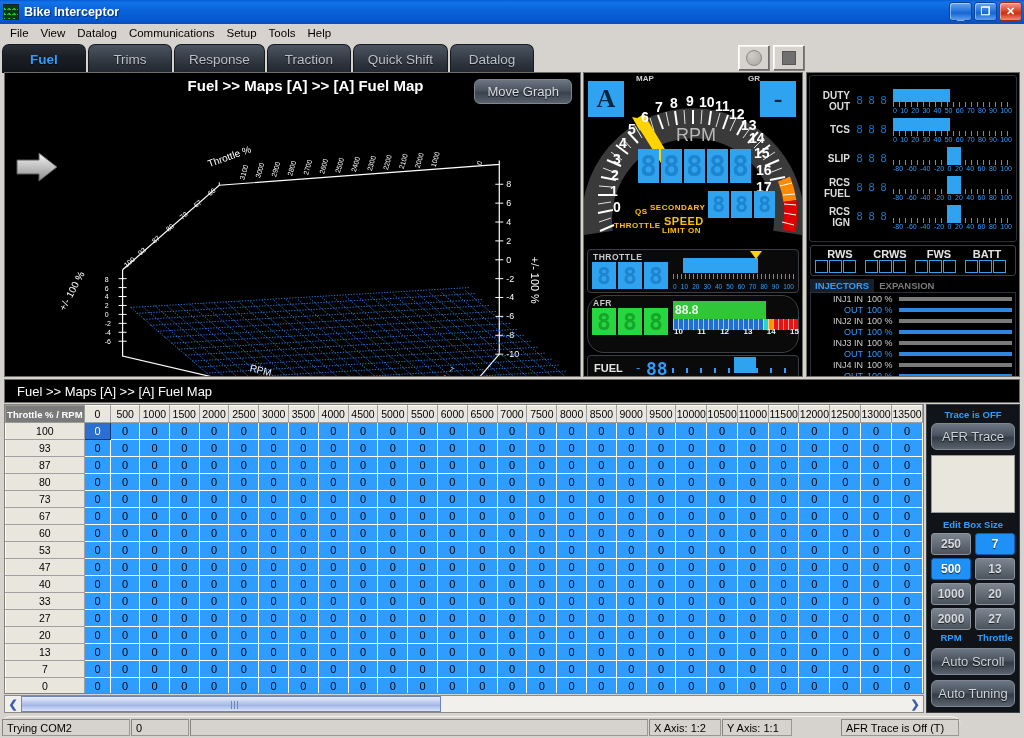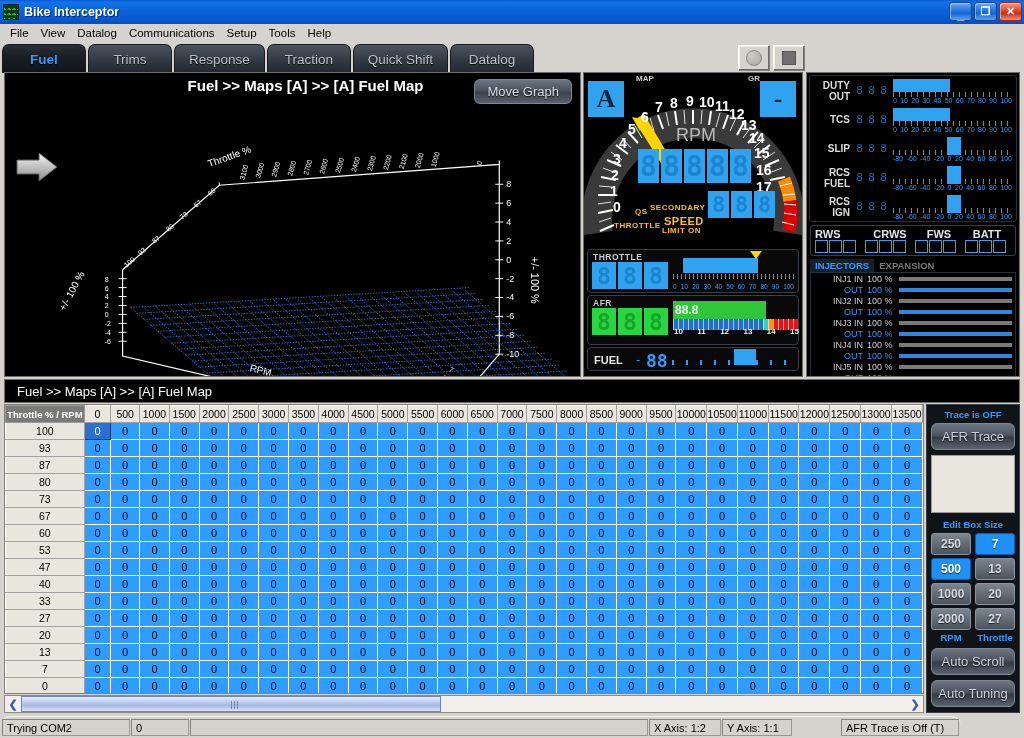--- a/index.html
+++ b/index.html
@@ -617,21 +617,21 @@
           <span>60</span>
           <span>70</span>
           <span>80</span>
           <span>90</span>
           <span>100</span>
         </div>
         <div style="position:absolute;left:64%;top:-3px;width:0;height:0;border-left:6px solid transparent;border-right:6px solid transparent;border-top:8px solid #ffd400;"></div>
       </div>
     </div>
 
-    <div class="small-panel" style="height:50px;">
+    <div class="small-panel" style="height:58px;border-radius:17px;">
       <div class="sp-title">AFR</div>
       <div class="seg3 green" style="position:absolute;left:4px;top:12px;">
         <span class="d">8</span>
         <span class="d">8</span>
         <span class="d">8</span>
       </div>
       <div style="position:absolute;left:85px;top:5px;right:0;height:38px;">
         <div style="position:absolute;left:0;top:0;width:74%;height:18px;background:#2fc63a;color:#eafce9;font-size:12px;font-weight:bold;padding-left:2px;line-height:18px;">88.8</div>
         <div style="position:absolute;left:0;top:18px;width:100%;height:11px;background:linear-gradient(90deg,#1e6fd0 0 72%,#22d6c8 72% 76%,#ff9500 76% 80%,#e81414 80% 100%);"></div>
         <div style="position:absolute;left:0;top:18px;width:100%;height:11px;background-image:repeating-linear-gradient(90deg,rgba(255,255,255,.6) 0 1px,transparent 1px 5px);"></div>
@@ -649,21 +649,21 @@
     <div class="small-panel" style="height:24px;">
       <span style="position:absolute;left:6px;top:6px;color:#e4e4e4;font-size:11px;font-weight:bold;">FUEL</span>
       <span style="position:absolute;left:48px;top:4px;color:#2f9dff;font-size:13px;">-</span>
       <span style="position:absolute;left:58px;top:2px;color:#2f9dff;font-size:18px;font-weight:bold;font-family:'DejaVu Sans Mono',monospace;">88</span>
       <div style="position:absolute;left:84px;top:12px;right:6px;height:5px;background-image:repeating-linear-gradient(90deg,#2f9dff 0 2px,transparent 2px 14px);"></div>
       <div style="position:absolute;left:146px;top:1px;width:22px;height:16px;background:#2fa3f0;"></div>
     </div>
   </div>
 
   <div class="rstat">
-    <div style="margin:2px;border:1px solid #2a3038;border-radius:3px;padding:0 0;">
+    <div style="margin:2px;border:1px solid #2a3038;border-radius:3px;padding:10px 0;">
 
       <div class="rs-row">
         <div class="rs-lab"><span>DUTY</span><br><span>OUT</span></div>
         <div class="rs-seg">
             <span class="d">8</span>
             <span class="d">8</span>
             <span class="d">8</span>
           </div>
         <div class="rs-bar">
           <div class="rs-fill" style="width:48%"></div>
@@ -781,21 +781,21 @@
               <span>60</span>
               <span>80</span>
               <span>100</span>
             </div>
         </div>
       </div>
     </div>
 
     <div class="rws-box">
       <div class="rws-labels">
-        <span style="width:52px;text-align:left;">RWS</span>
+        <span style="width:52px;text-align:center;">RWS</span>
         <span style="width:52px;text-align:center;">CRWS</span>
         <span style="width:50px;text-align:center;">FWS</span>
         <span style="width:50px;text-align:center;">BATT</span>
       </div>
       <div class="rws-digits">
         <span class="rws-grp">
             <span class="d"></span>
             <span class="d"></span>
             <span class="d"></span>
           </span>

